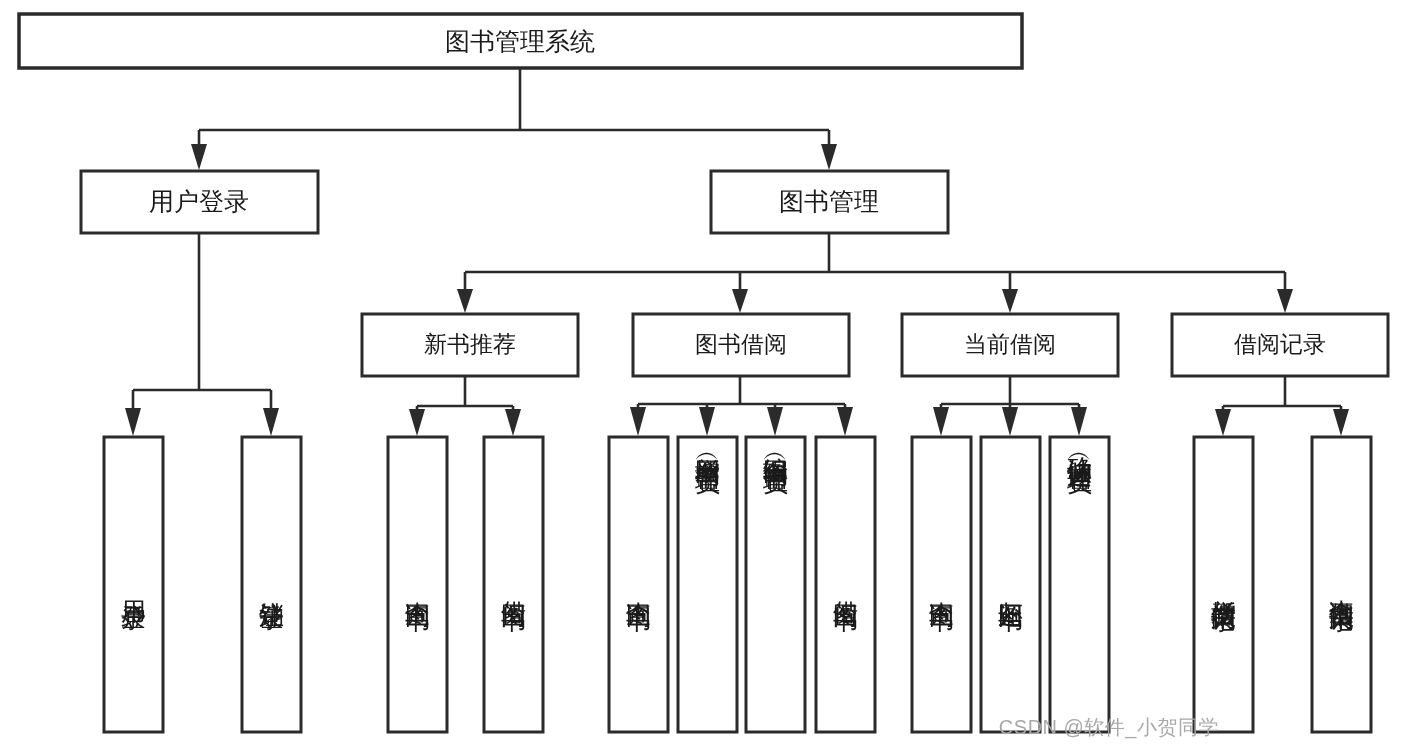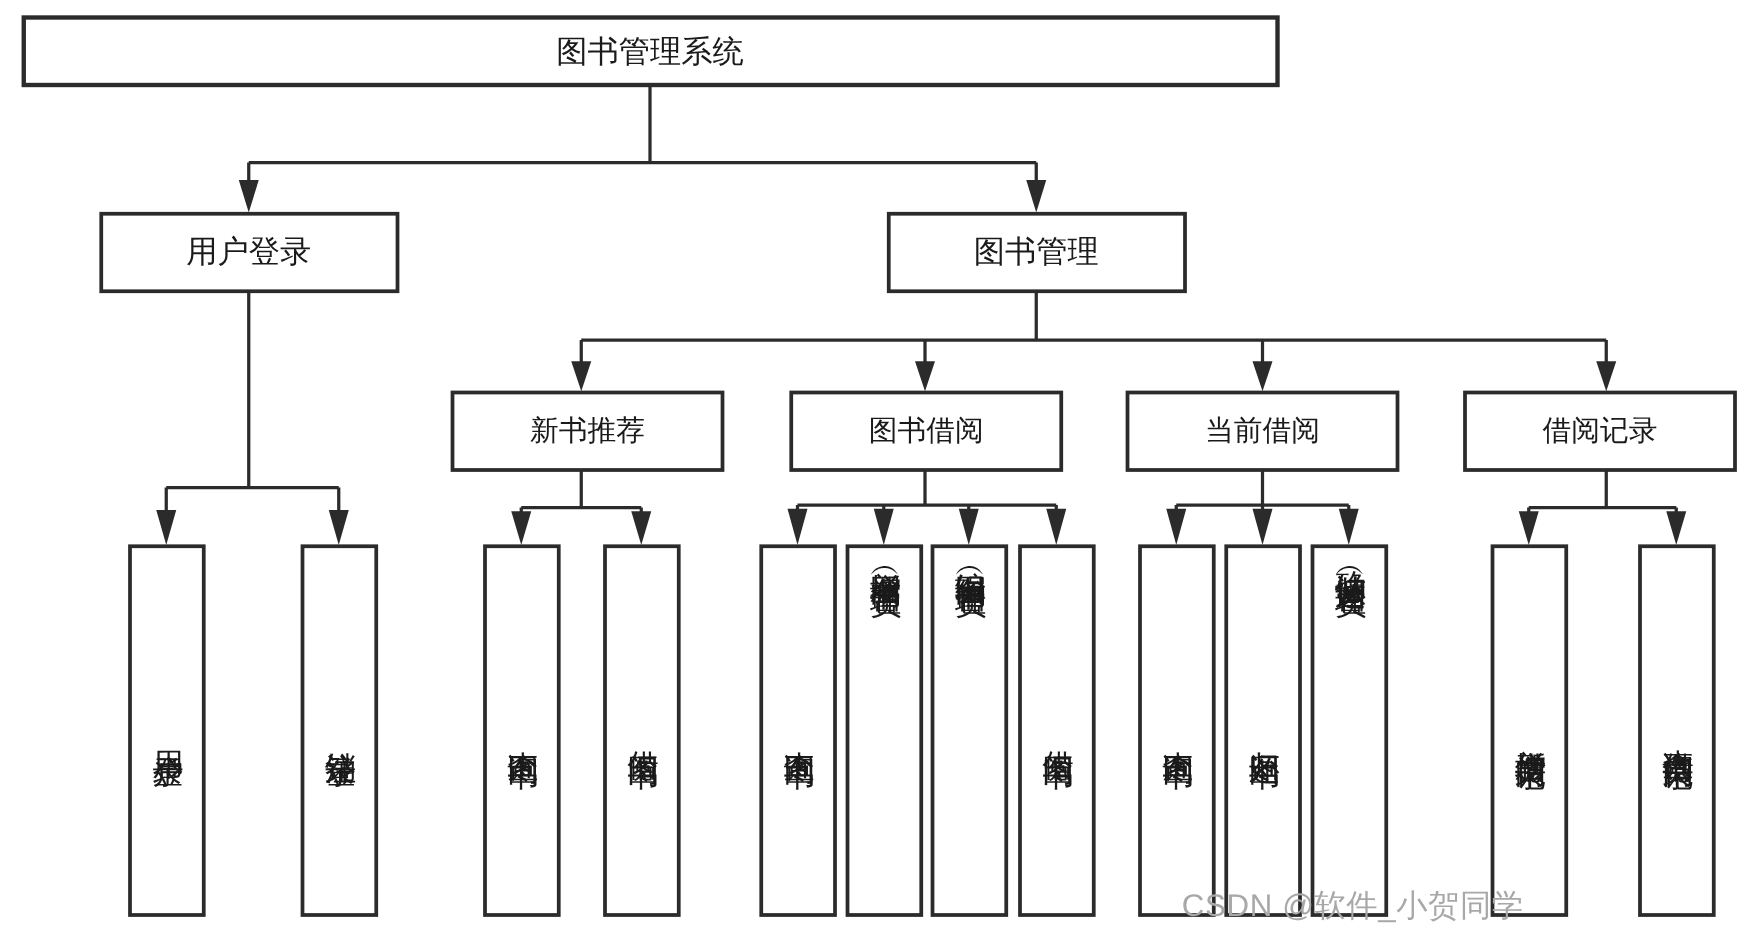--- a/index.html
+++ b/index.html
@@ -71,21 +71,21 @@
     letter-spacing: 2px;
     color: #1a1a1a;
     white-space: nowrap;
     text-align: center;
   }
   .watermark {
     position: absolute;
     right: 12px;
     bottom: 6px;
     font-family: "Liberation Sans", "DejaVu Sans", sans-serif;
-    font-size: 25px;
+    font-size: 20px;
     color: #a8a8a8;
     white-space: nowrap;
     letter-spacing: 0.5px;
   }
 </style>
 </head>
 <body>
 
 <div id="chart-root">
 

